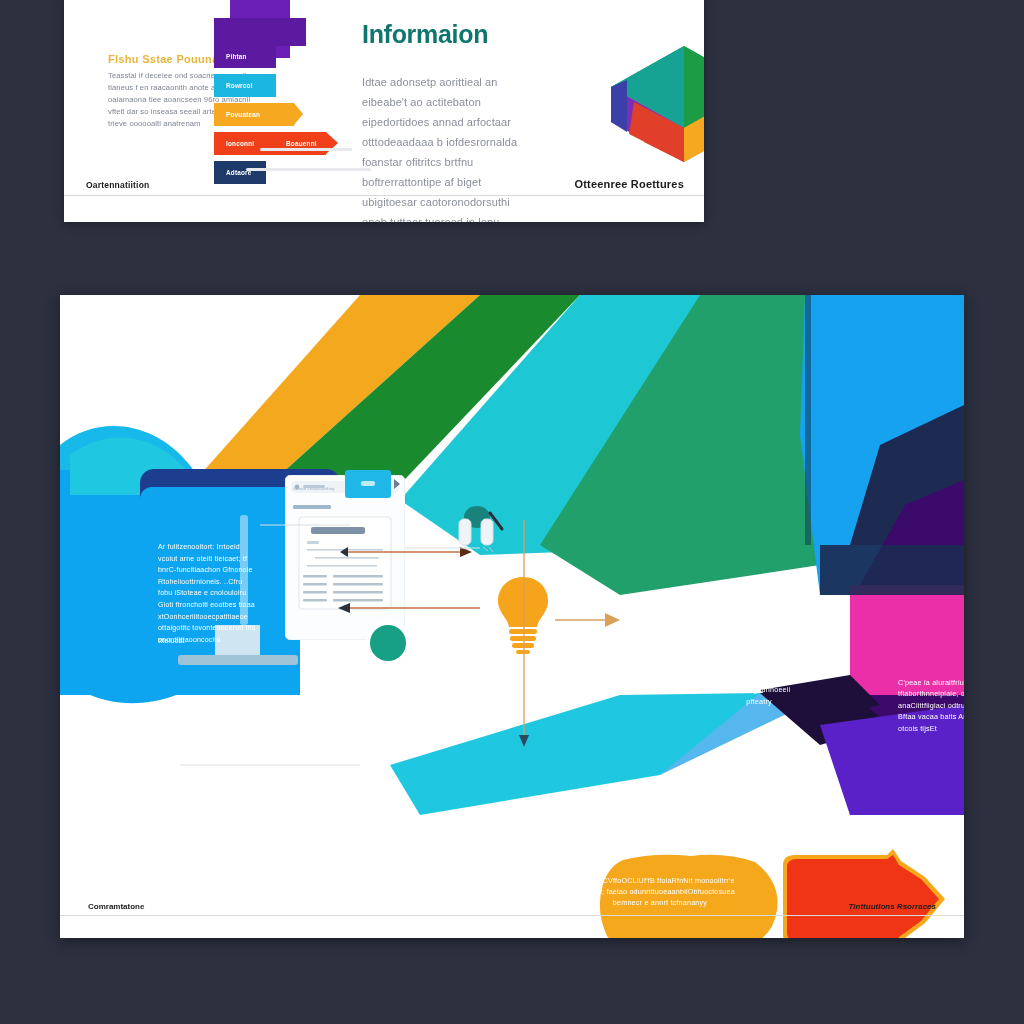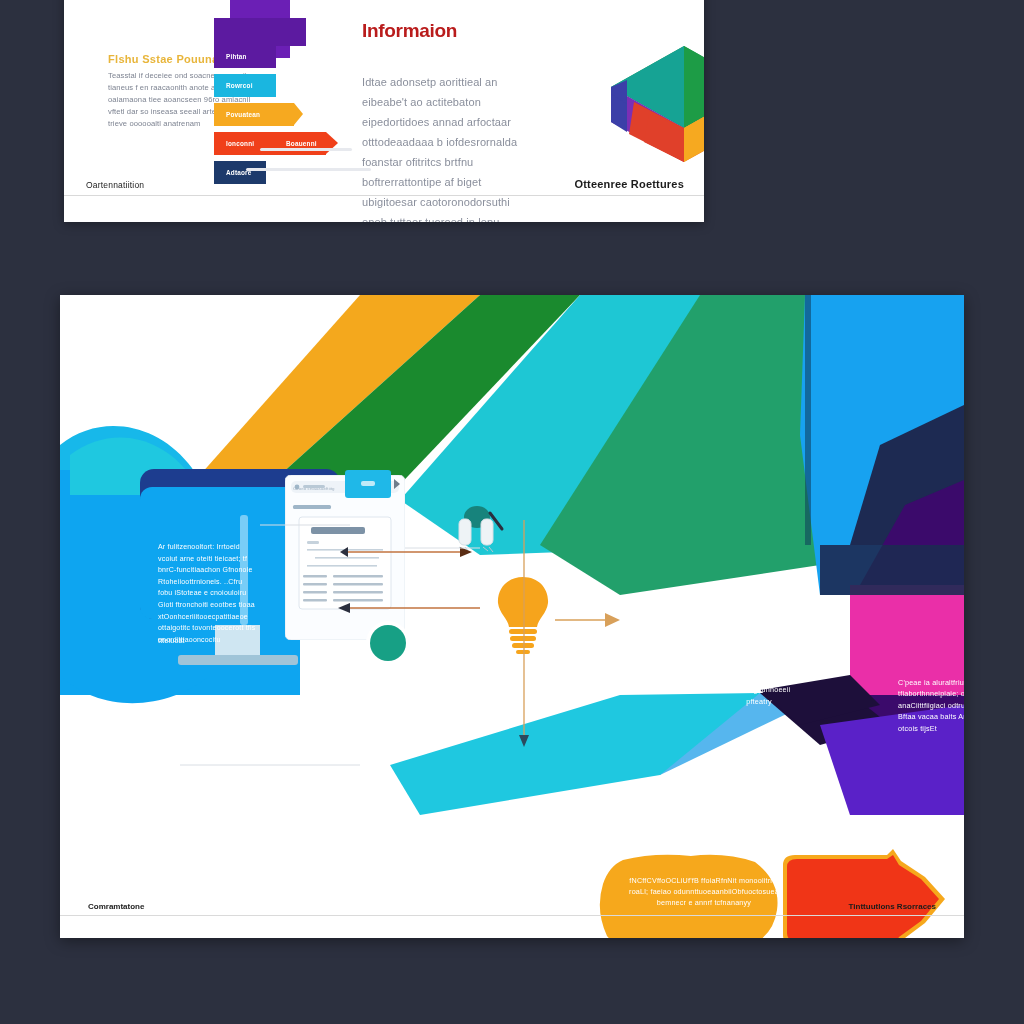--- a/index.html
+++ b/index.html
@@ -14,27 +14,27 @@
   
   .card-top{
     position:absolute;left:64px;top:-10px;width:640px;height:232px;
     background:#ffffff;
     box-shadow:0 2px 10px rgba(0,0,0,.35);
     overflow:hidden;
   }
   .card-top .footer-rule{
     position:absolute;left:0;right:0;bottom:26px;height:1px;background:#d9d9d9;
   }
-  .ft-left{position:absolute;left:22px;bottom:32px;font-size:8.5px;font-weight:normal;color:#1b1b1b;letter-spacing:.2px;}
+  .ft-left{position:absolute;left:22px;bottom:32px;font-size:8.5px;font-weight:bold;color:#1b1b1b;letter-spacing:.2px;}
   .ft-right{position:absolute;right:20px;bottom:32px;font-size:11px;font-weight:bold;color:#1b1b1b;letter-spacing:.2px;}
 
   .t-head{position:absolute;left:44px;top:63px;font-size:11px;font-weight:bold;color:#e8b53a;letter-spacing:.3px;}
   .t-body{position:absolute;left:44px;top:80px;width:150px;font-size:7.6px;line-height:12.1px;color:#7d8391;letter-spacing:.1px;}
 
-  .t-title{position:absolute;left:298px;top:30px;font-size:19px;font-weight:bold;color:#b91c1c;letter-spacing:-.3px;}
+  .t-title{position:absolute;left:298px;top:30px;font-size:25px;font-weight:bold;color:#0f766e;letter-spacing:-.3px;}
   .t-para{position:absolute;left:298px;top:82px;width:165px;font-size:11px;line-height:20px;color:#8a8f9c;letter-spacing:.1px;}
 
   
   .ribbon{position:absolute;left:166px;top:-30px;width:60px;height:98px;background:#6b1fb5;}
   .ribbon:after{content:"";position:absolute;left:-16px;top:58px;width:92px;height:28px;background:#5c1aa0;}
 
   .barwrap{position:absolute;left:150px;top:55px;width:130px;}
   .bar{position:relative;height:23px;margin-bottom:6px;display:flex;align-items:center;}
   .bar .lbl{color:#fff;font-size:6.4px;font-weight:bold;padding-left:12px;letter-spacing:.2px;}
   .bar .lbl2{color:#fff;font-size:6.4px;font-weight:bold;position:absolute;left:72px;letter-spacing:.2px;}
@@ -51,21 +51,21 @@
   .cube{position:absolute;left:545px;top:52px;width:150px;height:124px;}
 
   
   .card-main{
     position:absolute;left:60px;top:295px;width:904px;height:643px;
     background:#ffffff;overflow:hidden;
     box-shadow:0 3px 14px rgba(0,0,0,.4);
   }
   .m-footer-rule{position:absolute;left:0;right:0;bottom:22px;height:1px;background:#dadada;}
   .mft-left{position:absolute;left:28px;bottom:27px;font-size:8px;font-weight:bold;color:#1b1b1b;}
-  .mft-right{position:absolute;right:28px;bottom:27px;font-size:8px;font-weight:bold;color:#1b1b1b;}
+  .mft-right{position:absolute;right:28px;bottom:27px;font-size:8px;font-weight:bold;color:#1b1b1b;font-style:italic;}
 
   .deco{position:absolute;inset:0;}
 
   .wtxt{position:absolute;color:#ffffff;font-size:7.2px;line-height:11.4px;text-align:center;letter-spacing:.2px;}
   .wtxt.l{text-align:left;}
   .dt{position:absolute;font-size:5.2px;line-height:8.2px;color:#8b909d;letter-spacing:.1px;}
 </style>
 </head>
 <body style="background: rgb(44, 48, 63);">
 
@@ -225,21 +225,21 @@
       <line x1="495" y1="325" x2="545" y2="325" stroke="#d8a05a" stroke-width="1.4"></line>
       <polygon points="545,318 560,325 545,332" fill="#d8a05a"></polygon>
       <line x1="200" y1="230" x2="290" y2="230" stroke="#d9dee4" stroke-width="1.2"></line>
       <line x1="345" y1="253" x2="420" y2="253" stroke="#d9dee4" stroke-width="1"></line>
       <line x1="120" y1="470" x2="300" y2="470" stroke="#d9dee4" stroke-width="1"></line>
     </svg>
 
     <svg style="position:absolute;left:535px;top:557px;width:186px;height:110px;" viewBox="0 0 186 110">
       <path d="M28,8 Q60,0 96,4 Q130,0 160,10 Q186,30 182,58 Q178,86 150,96 Q110,108 70,100 Q30,106 12,84 Q0,58 8,32 Q14,14 28,8 Z" fill="#f6a81c"></path>
     </svg>
-    <div class="wtxt" style="left:568px;top:580px;width:152px;line-height:11.2px;">fNCffCVffoOCLiUf'fB ffoiaRfnNit monooiitrr'e roaLl; faeiao odunnttuoeaanbiiObfuoctosuea bemnecr e annrf tcfnananyy</div>
+    <div class="wtxt" style="left:524px;top:580px;width:152px;line-height:11.2px;">fNCffCVffoOCLiUf'fB ffoiaRfnNit monooiitrr'e roaLl; faeiao odunnttuoeaanbiiObfuoctosuea bemnecr e annrf tcfnananyy</div>
 
     <svg style="position:absolute;left:715px;top:552px;width:180px;height:120px;" viewBox="0 0 180 120">
       <path d="M8,18 Q8,8 20,8 L112,8 L118,2 L126,14 L150,30 L170,52 L150,76 L126,94 L118,106 L112,98 L20,98 Q8,98 8,88 Z" fill="#f6a81c"></path>
       <path d="M12,20 Q12,12 22,12 L112,12 L118,8 L124,18 L146,32 L164,52 L146,74 L124,90 L118,100 L112,94 L22,94 Q12,94 12,86 Z" fill="#f03517"></path>
     </svg>
 
     <div class="wtxt" style="left:540px;top:352px;width:75px;">Ihlplooue nufdta Oeraty cutadmaarnadb, taednnicto</div>
     <div class="wtxt" style="left:660px;top:378px;width:78px;">Qepiaxall naavo aoaraatg lunnoeeii pfteatry</div>
     <div class="wtxt l" style="left:838px;top:382px;width:92px;">C'peae ia aluraltfriud tfiaborthnneipiaie; onnt ib anaCiittfiigiaci odtruftres Bftaa vacaa baits Ar noirtd otcois tijsEt</div>
 

